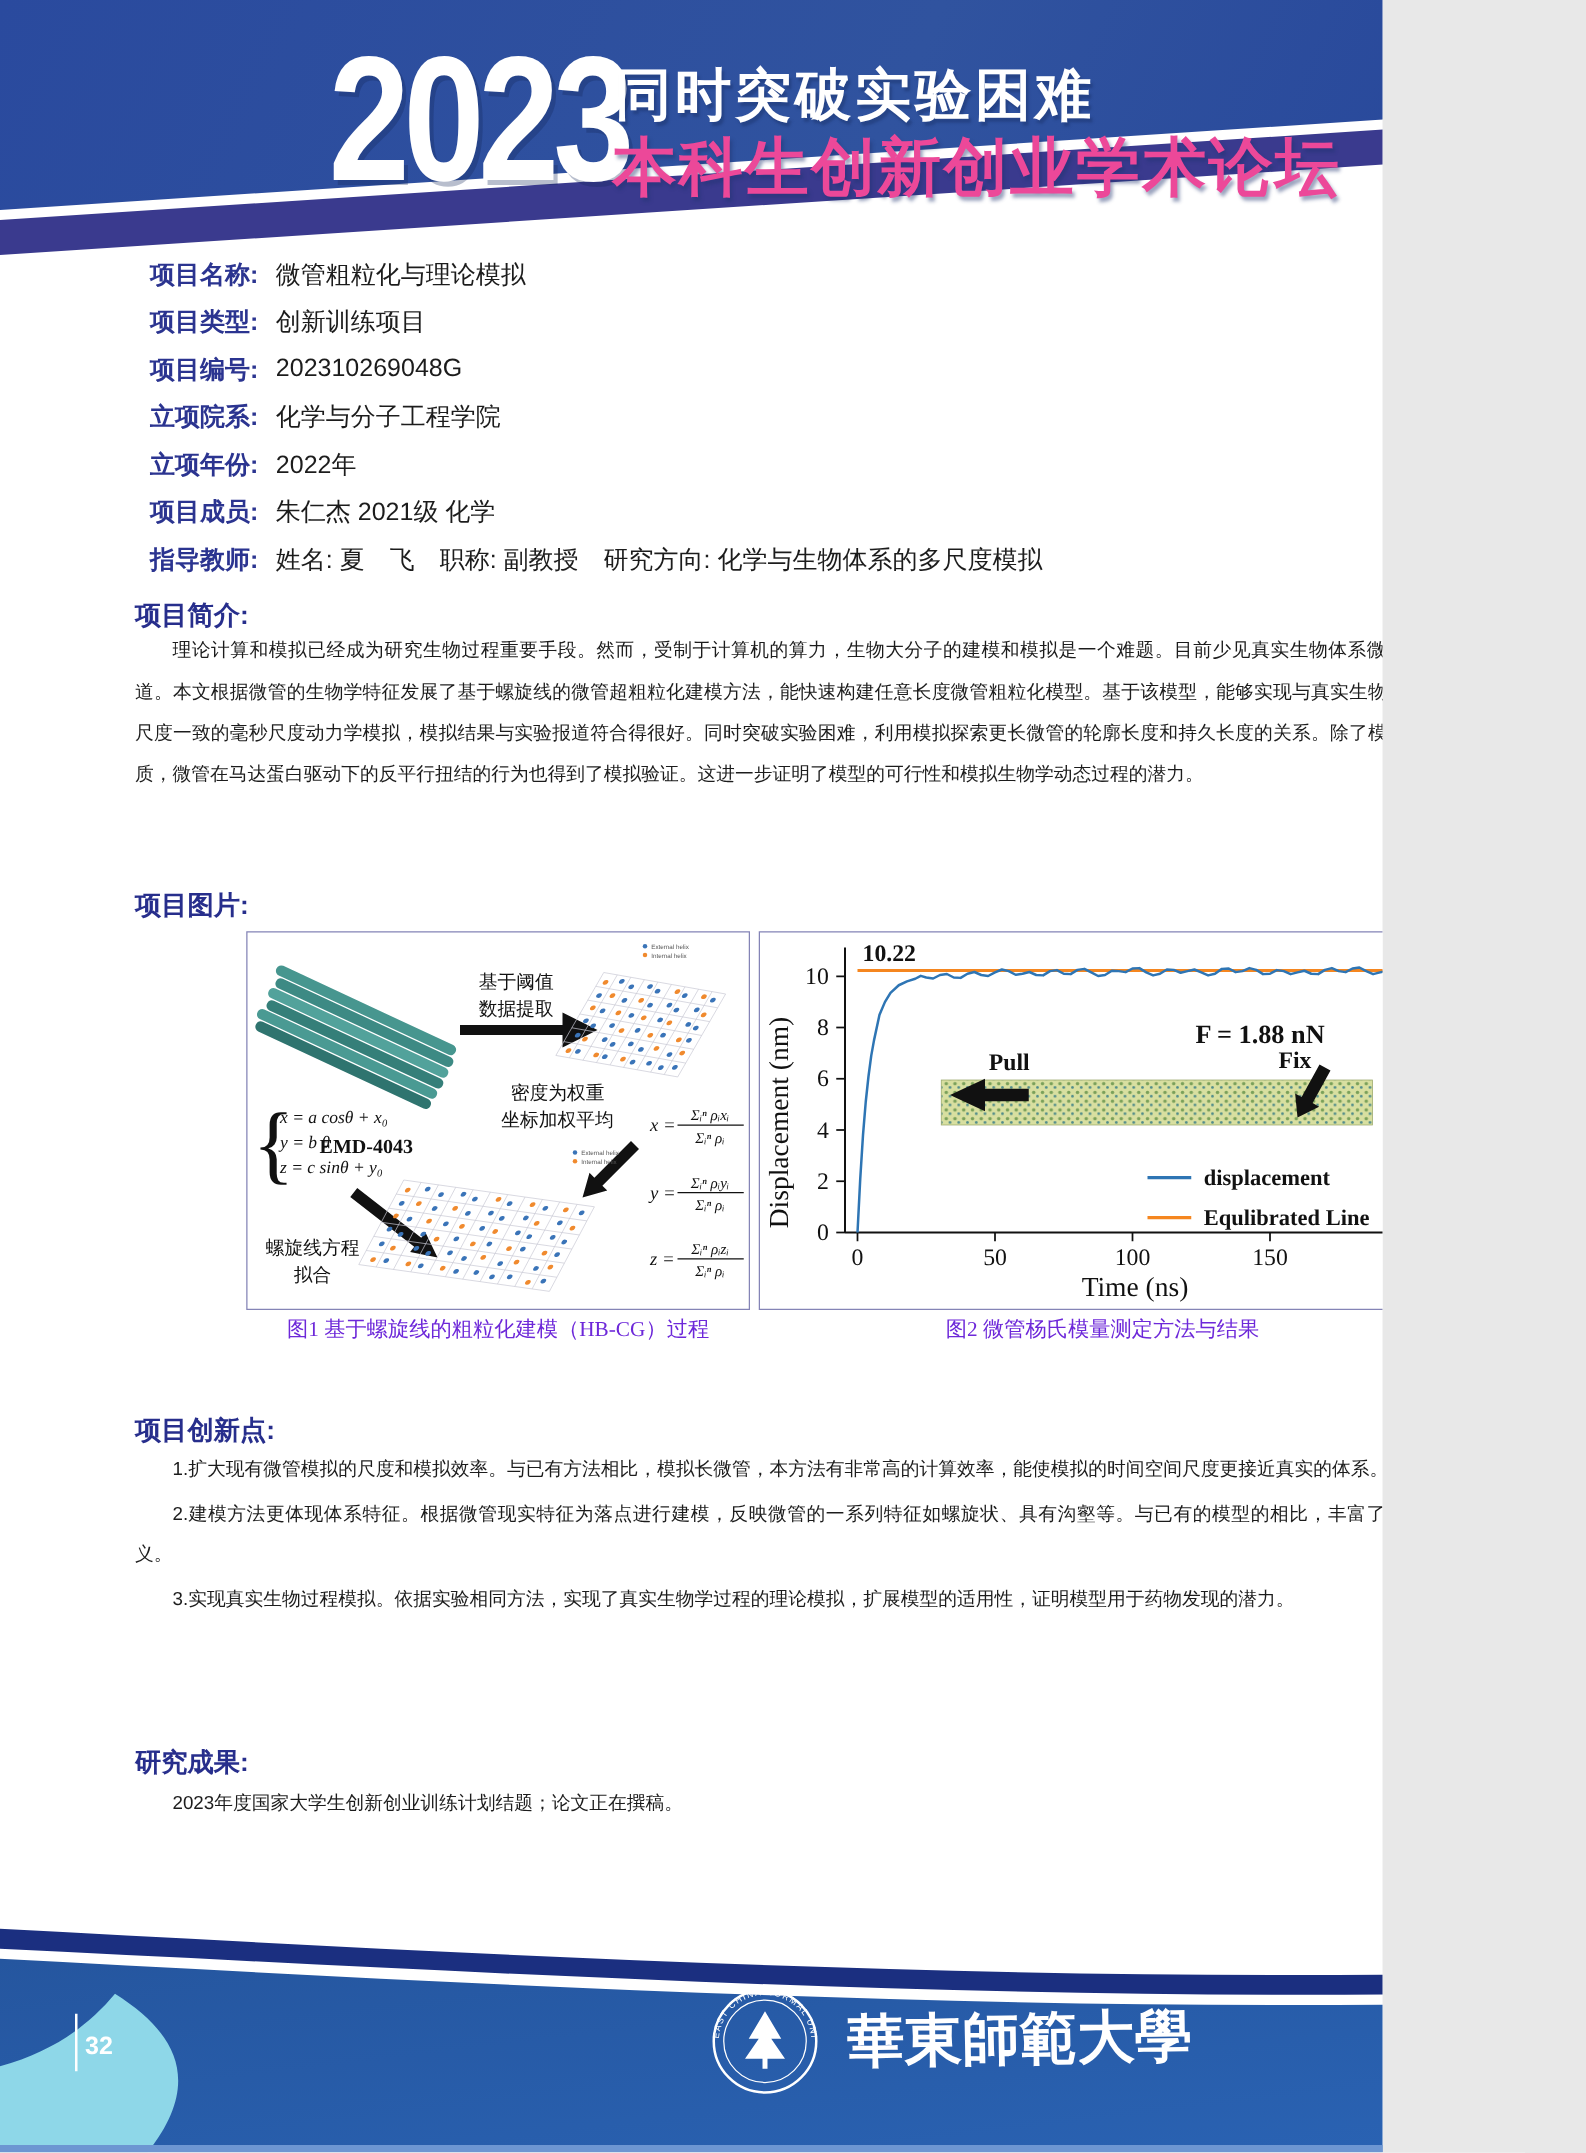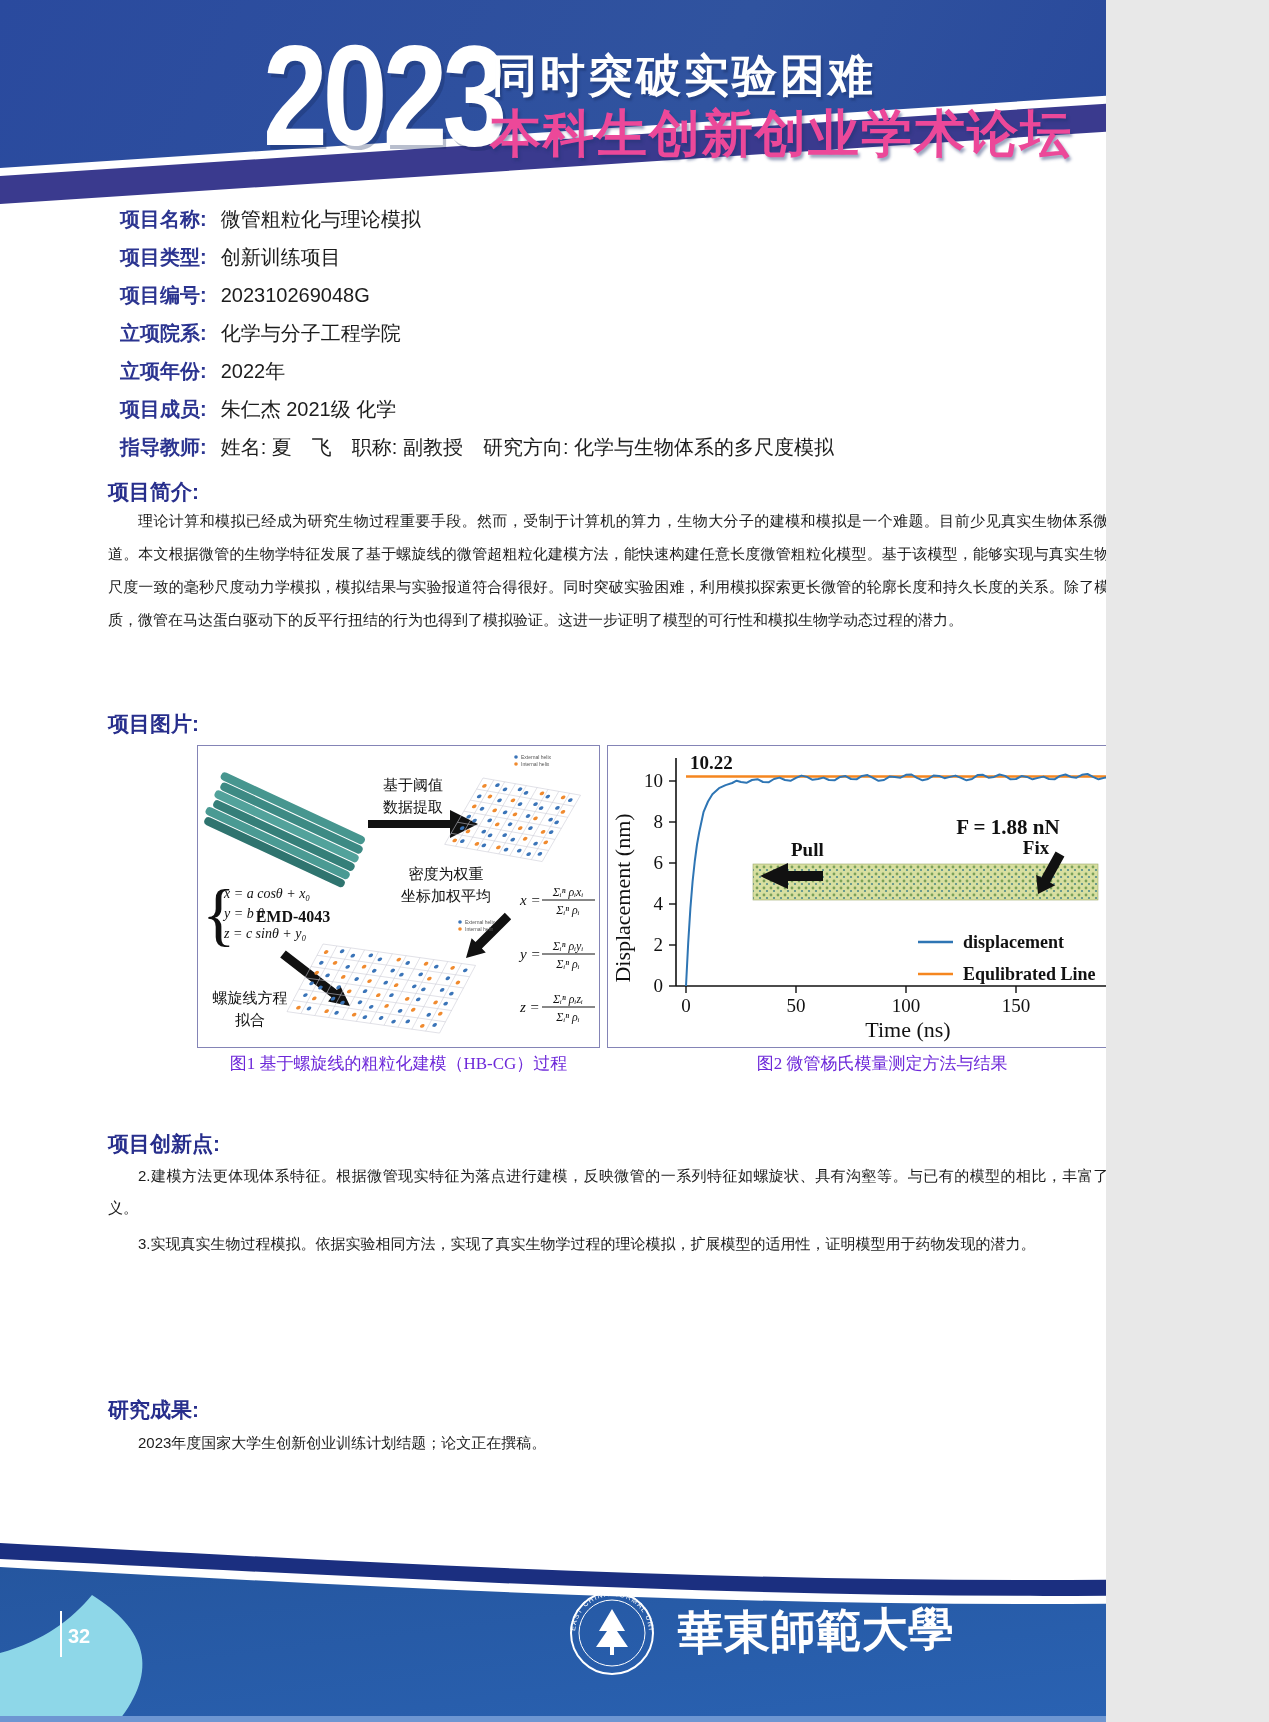--- a/index.html
+++ b/index.html
@@ -372,20 +372,21 @@
         <text x="355" y="202" class="mathtext" font-size="18" font-weight="bold" fill="#111">displacement</text>
         <line x1="310" y1="228" x2="345" y2="228" stroke="#f5861f" stroke-width="2.6"></line>
         <text x="355" y="234" class="mathtext" font-size="18" font-weight="bold" fill="#111">Equlibrated Line</text>
       </g>
     </svg>
   </div>
   <div class="abs figcap" style="left:607px;top:1052px;width:550px">图2 微管杨氏模量测定方法与结果</div>
 
   <div class="abs h2" style="top:1130px">项目创新点:</div>
   <div class="abs para points" style="top:1160px">
+    <p>1.扩大现有微管模拟的尺度和模拟效率。与已有方法相比，模拟长微管，本方法有非常高的计算效率，能使模拟的时间空间尺度更接近真实的体系。</p>
     <p>2.建模方法更体现体系特征。根据微管现实特征为落点进行建模，反映微管的一系列特征如螺旋状、具有沟壑等。与已有的模型的相比，丰富了生物学意义。</p>
     <p>3.实现真实生物过程模拟。依据实验相同方法，实现了真实生物学过程的理论模拟，扩展模型的适用性，证明模型用于药物发现的潜力。</p>
   </div>
 
   <div class="abs h2" style="top:1396px">研究成果:</div>
   <div class="abs para" style="top:1426px">2023年度国家大学生创新创业训练计划结题；论文正在撰稿。</div>
 
   <div class="abs ftr">
     <svg width="1269" height="185" viewBox="0 0 1269 185">
       <defs>

